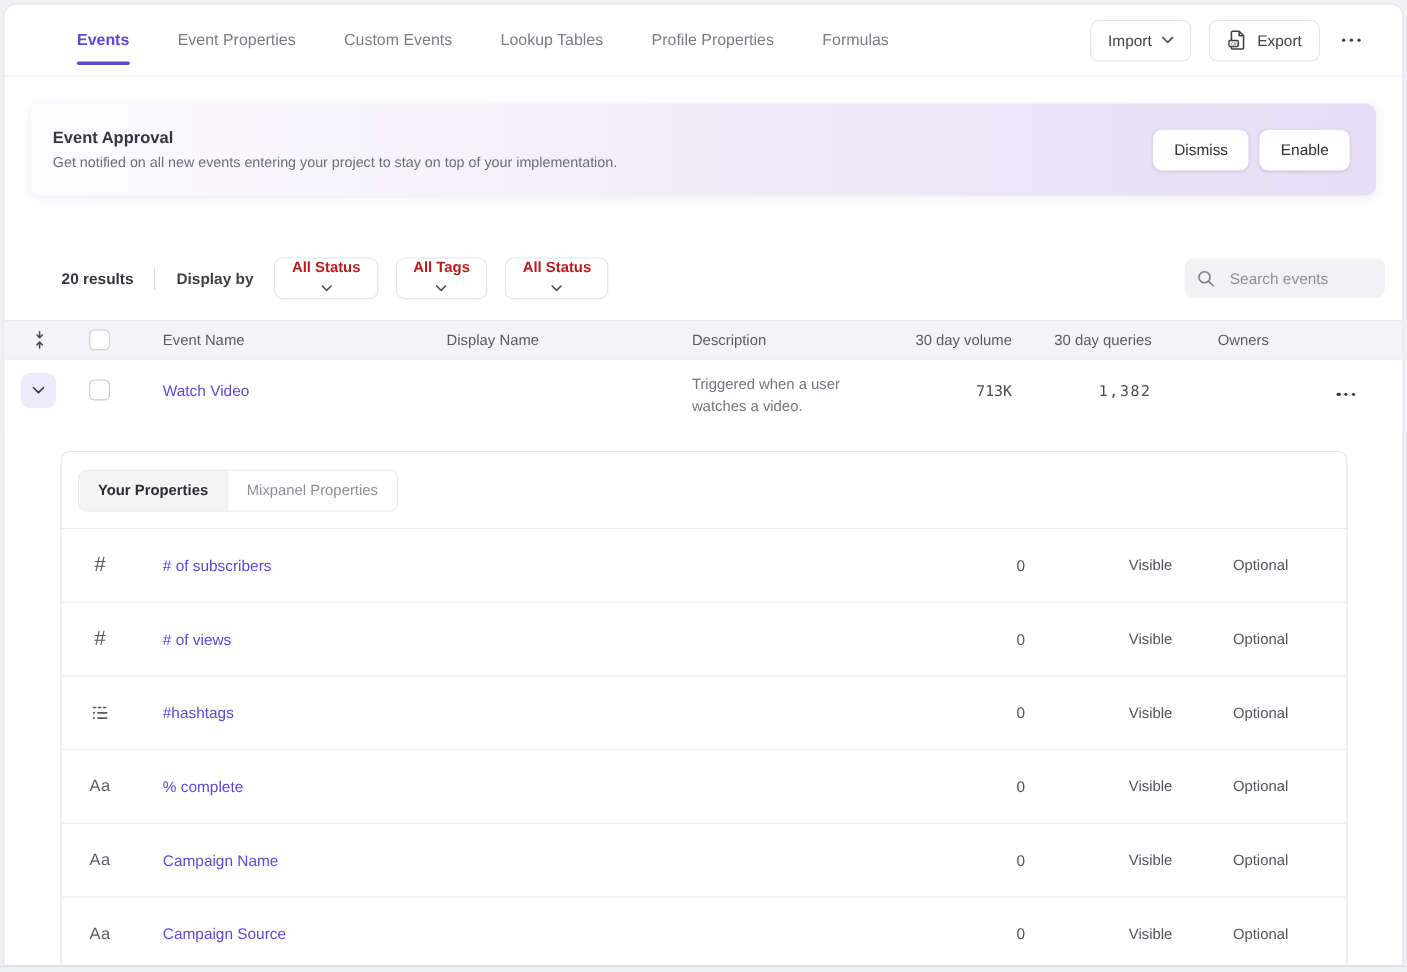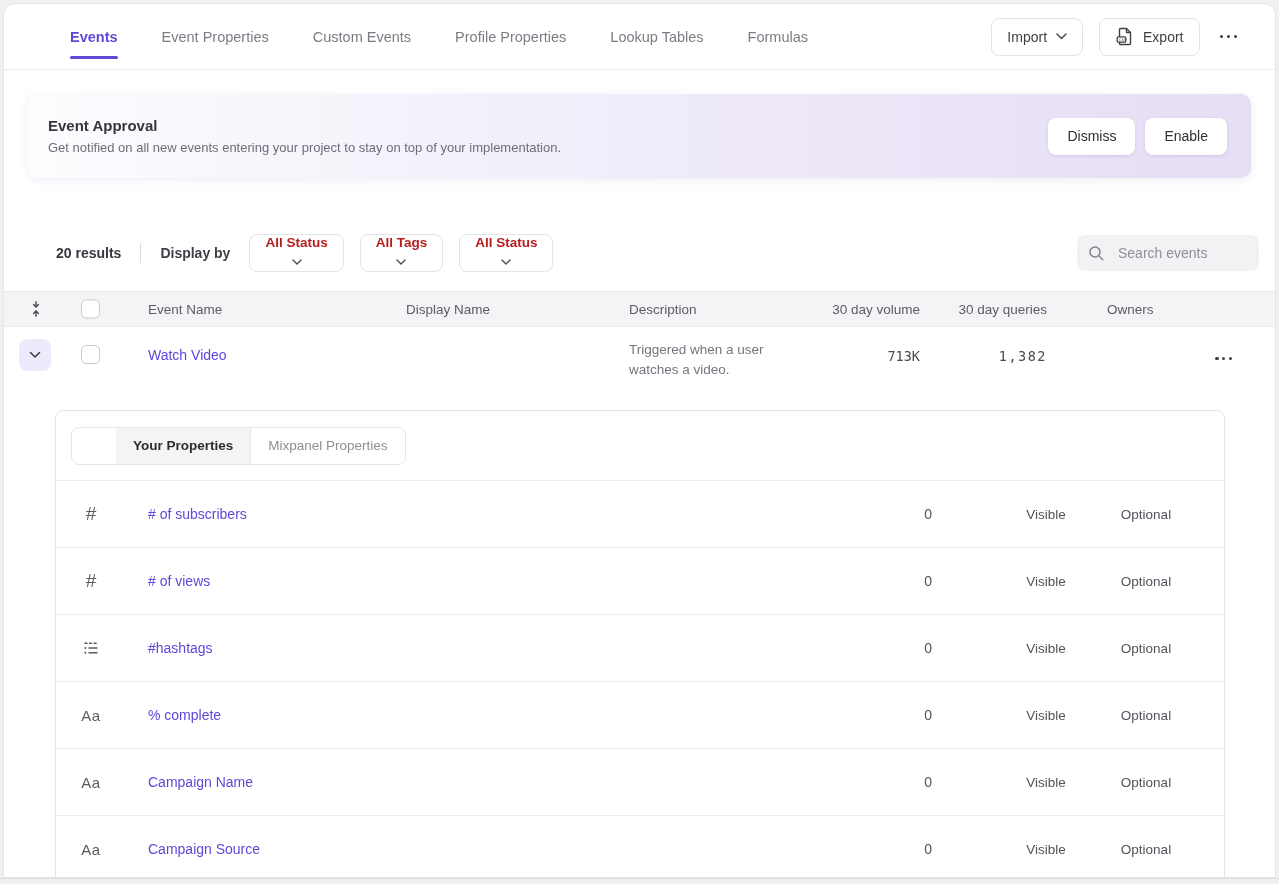--- a/index.html
+++ b/index.html
@@ -73,21 +73,21 @@
   .r-volume { right:355px; top:21px; }
   .r-queries { right:228px; top:21px; letter-spacing:1.5px; }
   .row-dots { right:39px; top:24px; }
   .row-dots i { width:3.2px; height:3.2px; }
 
   
   .props-panel { position:absolute; left:51px; top:406px; width:1170px; height:480px;
                  background:#fff; border:1px solid #e4e4e8; border-radius:8px; }
   .props-tabs { height:70px; border-bottom:1px solid #ececef; display:flex; align-items:center;
                 padding-left:15px; }
-  .seg { display:inline-flex; border:1px solid #e6e6ea; border-radius:8px; overflow:hidden;padding-left:44px; }
+  .seg { display:inline-flex; border:1px solid #e6e6ea; border-radius:8px; overflow:hidden; }
   .seg button { height:36px; padding:0 17px; border:none; font-size:13.5px; font-family:inherit; cursor:pointer; }
   .seg .seg-active { background:#f4f4f5; color:#2c2c33; font-weight:700; border-right:1px solid #e6e6ea; }
   .seg .seg-idle { background:#fff; color:#8e8e96; font-weight:500; }
 
   .prop-row { position:relative; height:67px; border-bottom:1px solid #ececef; }
   .prop-row > * { position:absolute; top:50%; transform:translateY(-50%); }
   .p-icon { left:20px; width:30px; text-align:center; color:#5b5b63; }
   .p-icon.hash { font-size:19px; font-weight:400; }
   .p-icon.text { font-size:15px; font-weight:500; letter-spacing:.5px; }
   .p-icon.list { display:flex; justify-content:center; }
@@ -109,24 +109,24 @@
         <span>Events</span>
         <span class="underline"></span>
       </div>
       <div class="tab">
         <span>Event Properties</span>
       </div>
       <div class="tab">
         <span>Custom Events</span>
       </div>
       <div class="tab">
+        <span>Lookup Tables</span>
+      </div>
+      <div class="tab">
         <span>Profile Properties</span>
-      </div>
-      <div class="tab">
-        <span>Lookup Tables</span>
       </div>
       <div class="tab">
         <span>Formulas</span>
       </div>
     </div>
     <div class="nav-actions">
       <button class="btn">
         <span>Import</span>
         <svg width="11" height="7" viewBox="0 0 11 7" fill="none">
             <polyline points="1,1 5.5,5.5 10,1" stroke="#52525b" stroke-width="1.6" stroke-linecap="round" stroke-linejoin="round"></polyline>

